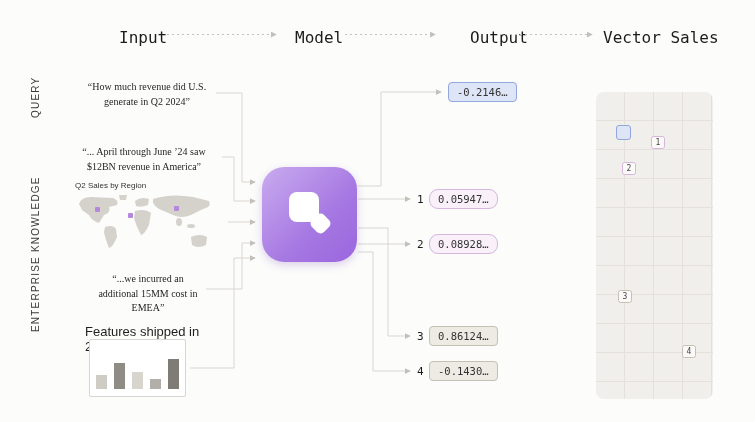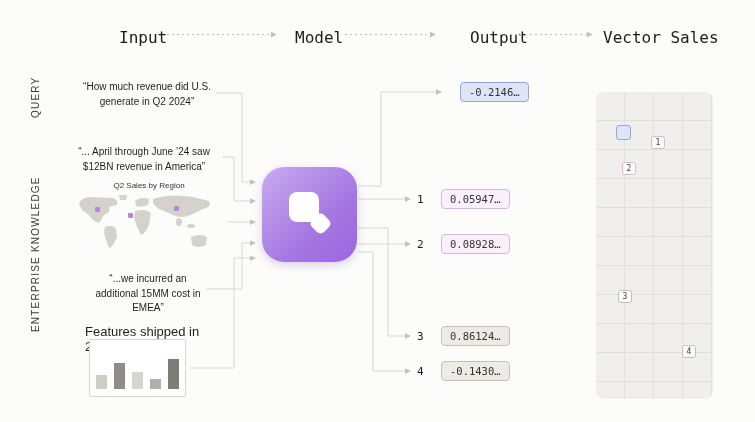--- a/index.html
+++ b/index.html
@@ -1,35 +1,35 @@
 <!DOCTYPE html>
 <html style="--accent-purple: #b488dd; --query-bg: #dde5f7; --query-border: #92a7de; --doc-bg: #f9f0f9; --doc-border: #d6b6dc; --knowledge-bg: #edebe4; --knowledge-border: #c4c0b4; --line: #d9d6d0;"><head>
 <meta charset="utf-8">
 <style>
   html,body{margin:0;padding:0;background:#fff;}
   .canvas{position:relative;width:755px;height:422px;background:#fcfcfb;overflow:hidden;
           font-family:"Liberation Sans",sans-serif;color:#222;}
   .hdr{position:absolute;top:28px;font-family:"DejaVu Sans Mono",monospace;font-size:16px;color:#1c1c1c;white-space:nowrap;}
   .vlabel{position:absolute;writing-mode:vertical-rl;transform:rotate(180deg);
           font-size:10px;letter-spacing:1.2px;color:#3a3a3a;text-align:center;white-space:nowrap;}
-  .quote{position:absolute;font-size:10px;line-height:1.45;text-align:center;color:#1f1f1f;}
-  .small-title{position:absolute;font-size:8px;color:#333;text-align:center;}
+  .quote{position:absolute;font-size:10px;line-height:1.45;text-align:center;color:#1f1f1f;font-family:Liberation Serif, serif;}
+  .small-title{position:absolute;font-size:8px;color:#333;text-align:left;}
   .feat-title{position:absolute;font-size:13px;color:#1f1f1f;text-align:left;}
   .model{position:absolute;left:262px;top:167px;width:95px;height:95px;border-radius:22px;
          background:linear-gradient(135deg,#c9abef 0%,#a678e2 60%,#9a66de 100%);
          box-shadow:0 3px 8px rgba(120,80,180,.25);}
   .minichart{position:absolute;left:89px;top:339px;width:97px;height:58px;background:#fff;
              border:1px solid #d8d5cf;border-radius:2px;display:flex;align-items:flex-end;
              justify-content:center;gap:7px;padding-bottom:7px;box-sizing:border-box;}
   .minichart div{width:11px;background:#bbb;}
   .outnum{position:absolute;font-family:"DejaVu Sans Mono",monospace;font-size:11px;color:#1c1c1c;}
   .outbox{position:absolute;font-family:"DejaVu Sans Mono",monospace;font-size:10.5px;color:#333;
-          padding:3px 8px;border-radius:4px;border:1px solid;white-space:nowrap;margin-left:12px;}
+          padding:3px 8px;border-radius:4px;border:1px solid;white-space:nowrap;}
   .outbox.query{background:var(--query-bg);border-color:var(--query-border);}
-  .outbox.doc{background:var(--doc-bg);border-color:var(--doc-border);}
+  .outbox.doc{background:var(--doc-bg);border-color:var(--doc-border);border-radius:9px;}
   .outbox.knw{background:var(--knowledge-bg);border-color:var(--knowledge-border);}
   .vs{position:absolute;left:596px;top:92px;width:117px;height:307px;border-radius:8px;
       background-color:#f1efeb;
       background-image:linear-gradient(#e4e1db 1px,transparent 1px),
                        linear-gradient(90deg,#e4e1db 1px,transparent 1px);
       background-size:29px 29px;background-position:-1px -1px;}
   .vpoint-q{position:absolute;left:20px;top:33px;width:13px;height:13px;border-radius:3px;
             background:var(--query-bg);border:1px solid var(--query-border);}
   .vpoint{position:absolute;font-family:"DejaVu Sans Mono",monospace;font-size:8px;color:#444;
           padding:1px 3.5px;border-radius:2.5px;border:1px solid;background:#fcfaf8;}

